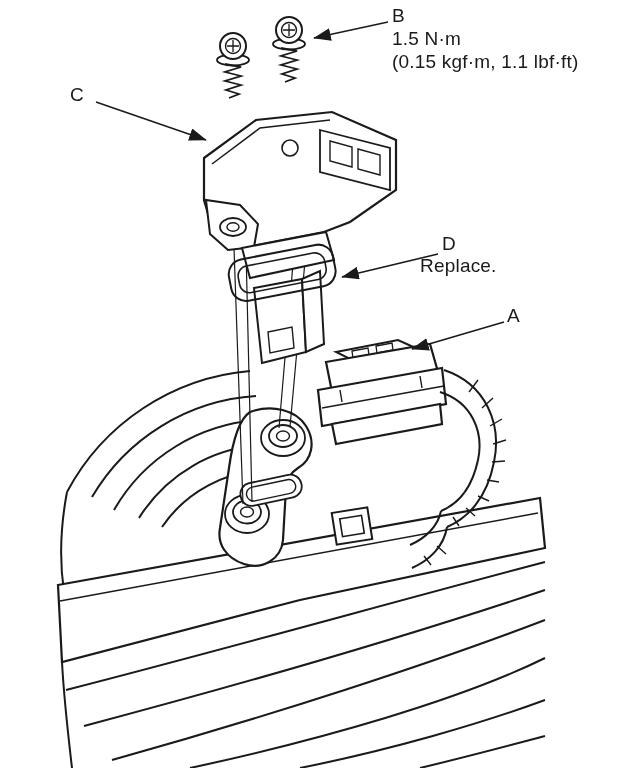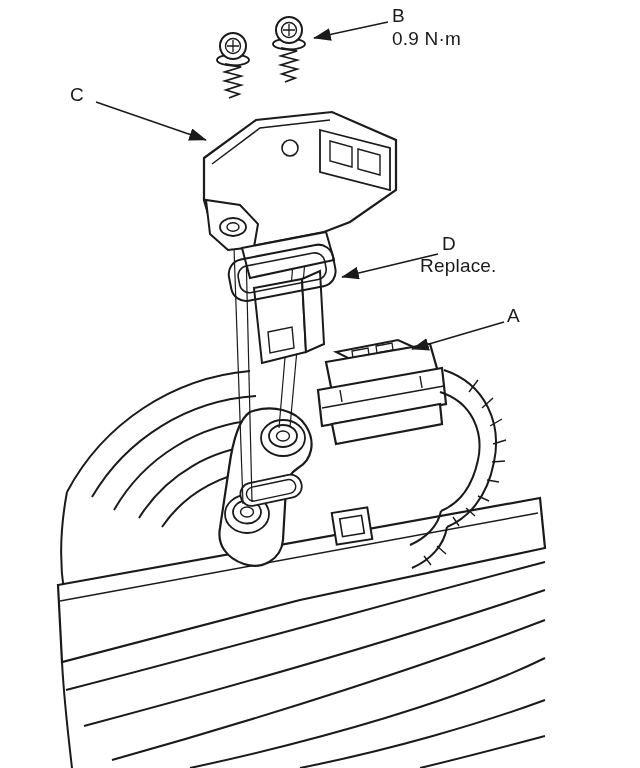--- a/index.html
+++ b/index.html
@@ -154,19 +154,20 @@
 
   <g stroke="#1a1a1a" stroke-width="1.6" fill="none">
     <path d="M388,22 L314,38" marker-end="url(#arrow)"></path>
     <path d="M96,102 L206,140" marker-end="url(#arrow)"></path>
     <path d="M438,254 L342,277" marker-end="url(#arrow)"></path>
     <path d="M504,322 L412,349" marker-end="url(#arrow)"></path>
   </g>
 </svg>
 
 <div class="callout" style="left:392px;top:5px;">B</div>
-<div class="callout" style="left:392px;top:28px;">0.9 N·m</div>
+<div class="callout" style="left:392px;top:28px;">1.5 N·m</div>
+<div class="callout" style="left:392px;top:51px;">(0.15 kgf·m, 1.1 lbf·ft)</div>
 <div class="callout" style="left:70px;top:84px;">C</div>
 <div class="callout" style="left:442px;top:233px;">D</div>
 <div class="callout" style="left:420px;top:255px;">Replace.</div>
 <div class="callout" style="left:507px;top:305px;">A</div>
 
 </div>
 
 </body></html>

